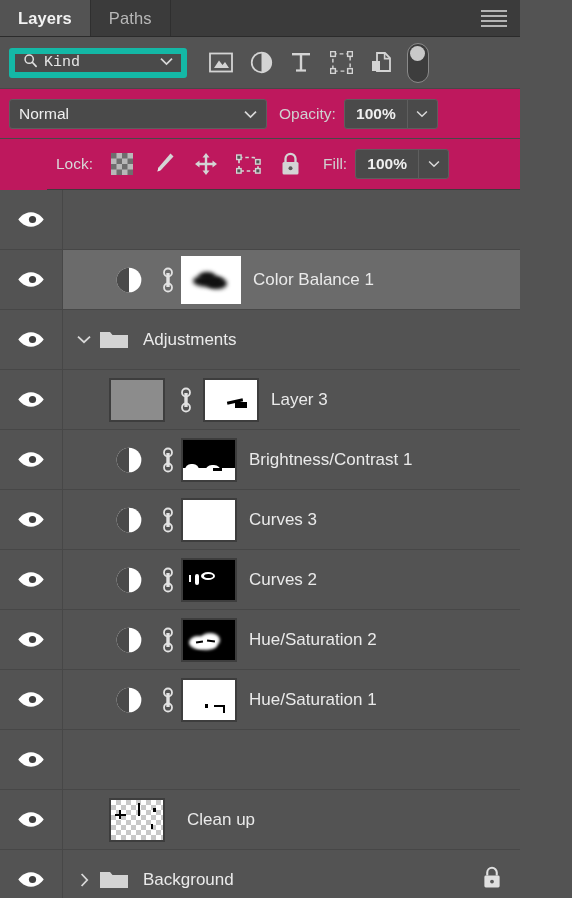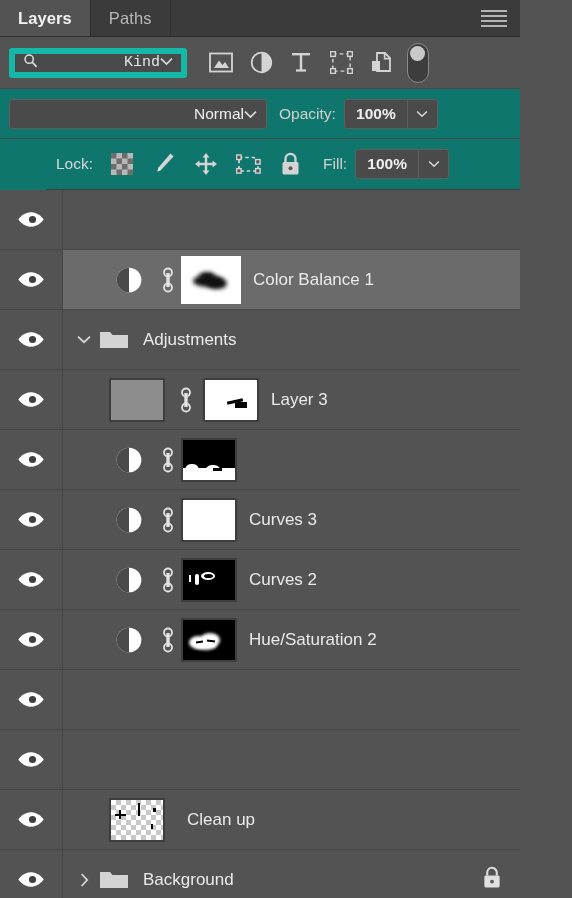--- a/index.html
+++ b/index.html
@@ -4,24 +4,23 @@
 <style>
   * { box-sizing: border-box; margin: 0; padding: 0; }
   html, body {
     width: 572px; height: 898px;
     background: #535353;
     font-family: "Liberation Sans", sans-serif;
     overflow: hidden;
   }
   .panel {
     width: 520px; height: 898px;
-    background: #0f766e;
+    background: #be185d;
     display: flex; flex-direction: column;
     position: relative;
-    text-align: right;
   }
 
   
   .tabbar {
     height: 37px;
     background: #3b3b3b;
     display: flex; align-items: stretch;
     border-bottom: 1px solid #2b2b2b;
     position: relative;
   }
@@ -495,20 +494,21 @@
             <circle cx="8" cy="20.5" r="4" fill="none" stroke="#e2e2e2" stroke-width="1.8"></circle>
             <rect x="6.3" y="6" width="3.4" height="14" fill="#e2e2e2"></rect>
           </svg>
         </span>
         <span class="thumb thumb-black">
           <span class="stripw" style="left:0; top:28px; width:52px; height:12px;"></span>
           <span class="stripw" style="left:2px; top:24px; width:14px; height:8px; border-radius:6px 6px 0 0;"></span>
           <span class="stripw" style="left:22px; top:25px; width:16px; height:8px; border-radius:7px 7px 0 0;"></span>
           <span class="strip" style="left:30px; top:28px; width:9px; height:3px;"></span>
         </span>
+        <span class="layer-name">Brightness/Contrast 1</span>
       </div>
     </div>
 
     <div class="row">
       <div class="eyecell">
         <svg width="28" height="17" viewBox="0 0 28 17">
           <path d="M14 1.3 C6 1.3 1.3 8.5 1.3 8.5 C1.3 8.5 6 15.7 14 15.7 C22 15.7 26.7 8.5 26.7 8.5 C26.7 8.5 22 1.3 14 1.3 Z" fill="#ffffff"></path>
           <circle cx="15.5" cy="8.5" r="3.6" fill="#3f3f3f"></circle>
         </svg>
       </div>
@@ -597,20 +597,42 @@
       </div>
     </div>
 
     <div class="row">
       <div class="eyecell">
         <svg width="28" height="17" viewBox="0 0 28 17">
           <path d="M14 1.3 C6 1.3 1.3 8.5 1.3 8.5 C1.3 8.5 6 15.7 14 15.7 C22 15.7 26.7 8.5 26.7 8.5 C26.7 8.5 22 1.3 14 1.3 Z" fill="#ffffff"></path>
           <circle cx="15.5" cy="8.5" r="3.6" fill="#3f3f3f"></circle>
         </svg>
       </div>
+      <div class="body">
+        <span class="spacer-indent"></span>
+        <span class="adj-ico">
+          <svg width="28" height="28" viewBox="0 0 24 24">
+            <circle cx="12" cy="12" r="10.6" fill="#ffffff"></circle>
+            <path d="M12 1.4 A10.6 10.6 0 0 0 12 22.6 Z" fill="#4a4a4a"></path>
+          </svg>
+        </span>
+        <span class="link-ico">
+          <svg width="16" height="26" viewBox="0 0 16 26">
+            <circle cx="8" cy="5.5" r="4" fill="none" stroke="#e2e2e2" stroke-width="1.8"></circle>
+            <circle cx="8" cy="20.5" r="4" fill="none" stroke="#e2e2e2" stroke-width="1.8"></circle>
+            <rect x="6.3" y="6" width="3.4" height="14" fill="#e2e2e2"></rect>
+          </svg>
+        </span>
+        <span class="thumb">
+          <span class="strip" style="left:22px; top:24px; width:3px; height:4px;"></span>
+          <span class="strip" style="left:31px; top:25px; width:11px; height:2px;"></span>
+          <span class="strip" style="left:40px; top:25px; width:2px; height:8px;"></span>
+        </span>
+        <span class="layer-name">Hue/Saturation 1</span>
+      </div>
     </div>
 
     <div class="row">
       <div class="eyecell">
         <svg width="28" height="17" viewBox="0 0 28 17">
           <path d="M14 1.3 C6 1.3 1.3 8.5 1.3 8.5 C1.3 8.5 6 15.7 14 15.7 C22 15.7 26.7 8.5 26.7 8.5 C26.7 8.5 22 1.3 14 1.3 Z" fill="#ffffff"></path>
           <circle cx="15.5" cy="8.5" r="3.6" fill="#3f3f3f"></circle>
         </svg>
       </div>
     </div>

